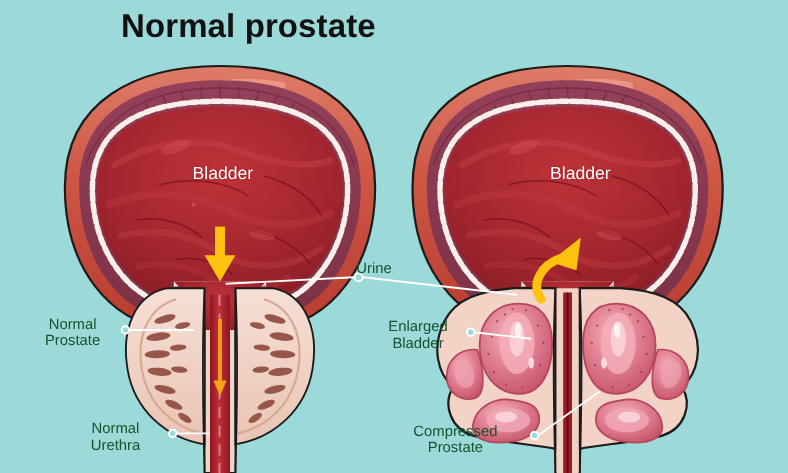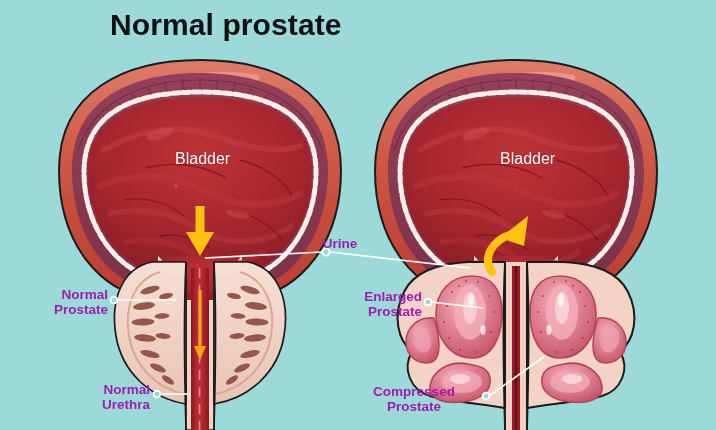--- a/index.html
+++ b/index.html
@@ -12,25 +12,24 @@
   }
   #stage{position:relative;width:716px;height:343px;background:#9BDAD8;}
   #art{position:absolute;inset:0;width:716px;height:430px;display:block;}
   .ttl{
     position:absolute;font-weight:bold;font-size:30px;color:#111;
     letter-spacing:.1px;white-space:nowrap;line-height:1;
   }
   #ttlL{left:110px;top:10px;}
   #ttlR{left:424px;top:10px;}
   .cal{
-    position:absolute;font-size:13.5px;color:#a21caf;line-height:15px;
+    position:absolute;font-size:13.5px;color:#14532d;line-height:15px;
     white-space:pre-line;
-    font-weight:bold;
   }
-  .cal.r{text-align:right;}
+  .cal.r{text-align:center;}
   .cal.c{text-align:center;}
   .blad{
     position:absolute;font-size:16px;color:#fff;white-space:nowrap;
     text-shadow:0 0 2px rgba(90,10,10,.55);
   }
 </style>
 </head>
 <body>
 
 <div id="stage">
@@ -410,18 +409,18 @@
 
   <div class="cal r" style="left:24px;top:287px;width:84px;">Normal
 Prostate</div>
 
   <div class="cal r" style="left:60px;top:382px;width:90px;">Normal
 Urethra</div>
 
   <div class="cal c" style="left:312px;top:236px;width:56px;">Urine</div>
 
   <div class="cal r" style="left:338px;top:289px;width:84px;">Enlarged
-Prostate</div>
+Bladder</div>
 
   <div class="cal c" style="left:352px;top:384px;width:124px;">Compressed
 Prostate</div>
 
 </div>
 
 </body></html>

